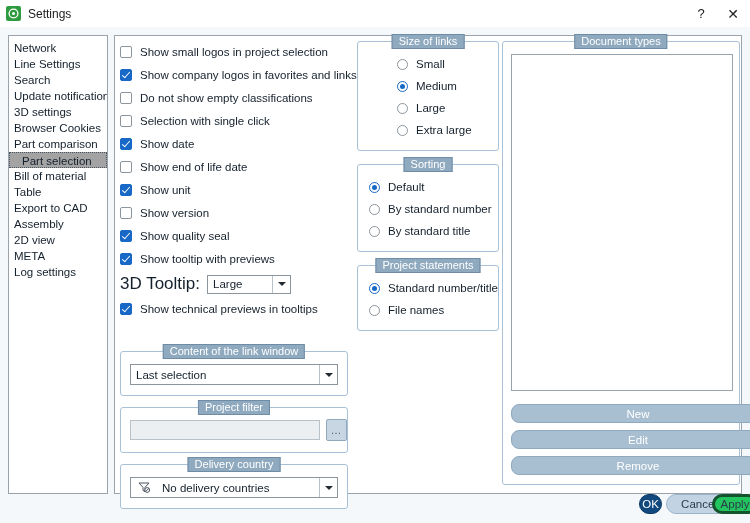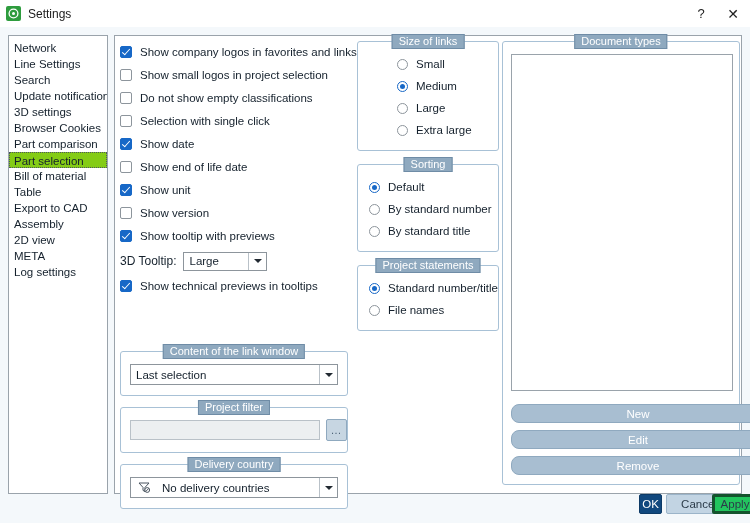--- a/index.html
+++ b/index.html
@@ -52,23 +52,23 @@
     overflow:hidden;
   }
   .side-item{
     height:16px;line-height:16px;
     padding-left:5px;
     font-size:11.5px;color:#14202c;
     white-space:nowrap;
     box-sizing:border-box;
   }
   .side-item.selected{
-    background:#84cc16;
+    background:#a3a3a3;
     border:1px dotted #4a5560;
-    padding-left:4px;
+    padding-left:12px;
   }
 
   
   .mainpanel{
     position:absolute;left:114px;top:8px;width:628px;height:459px;
     background:#ffffff;
     border:1px solid #9aa3ab;
     box-sizing:border-box;
   }
 
@@ -83,21 +83,21 @@
   }
   .chk.on{background:#1768c7;border-color:#1768c7;}
   .chk.on:after{
     content:"";position:absolute;left:3px;top:0px;
     width:3px;height:7px;border:solid #ffffff;
     border-width:0 1.6px 1.6px 0;transform:rotate(42deg);
   }
   .chk-label{font-size:11.5px;color:#14202c;white-space:nowrap;}
 
   .tt-row{display:flex;align-items:center;height:26px;margin-top:1px;}
-  .tt-label{font-size:12px;margin-right:7px;color:#14202c;}
+  .tt-label{font-size:17px;margin-right:7px;color:#14202c;}
   .combo{
     height:19px;box-sizing:border-box;
     border:1px solid #8d959c;background:#ffffff;
     display:flex;align-items:center;
     font-size:11.5px;color:#14202c;
   }
   .combo .val{padding-left:5px;flex:1;white-space:nowrap;overflow:hidden;}
   .combo .arrowbox{
     width:17px;height:100%;border-left:1px solid #b9c1c8;
     display:flex;align-items:center;justify-content:center;
@@ -168,21 +168,21 @@
     border:1px solid #8fa9bf;border-radius:8px;
     background:#a8bed1;color:#ffffff;
     font-size:11.5px;
     display:flex;align-items:center;justify-content:center;
   }
 
   
   .footer{position:absolute;left:0;top:467px;width:750px;height:29px;}
   .fbtn{
     position:absolute;top:0;height:20px;
-    box-sizing:border-box;border-radius:2px;
+    box-sizing:border-box;border-radius:10px;
     font-size:11.5px;
     display:flex;align-items:center;justify-content:center;
   }
   .fbtn.ok{
     left:639px;width:23px;
     background:#11487e;border:1px solid #0d3a66;color:#ffffff;
   }
   .fbtn.cancel{
     left:666px;width:66px;
     background:#c2d4e3;border:1px solid #9bb4c9;color:#2b3b49;
@@ -227,30 +227,30 @@
     <div class="side-item">2D view</div>
     <div class="side-item">META</div>
     <div class="side-item">Log settings</div>
   </div>
 
   <div class="mainpanel">
 
     <div class="col-checks">
 
       <div class="chk-row">
-        <span class="chk on"></span>
-        <span class="chk-label">Show company logos in favorites and links</span>
-      </div>
-
-      <div class="chk-row">
         <span class="chk"></span>
         <span class="chk-label">Show small logos in project selection</span>
       </div>
 
       <div class="chk-row">
+        <span class="chk on"></span>
+        <span class="chk-label">Show company logos in favorites and links</span>
+      </div>
+
+      <div class="chk-row">
         <span class="chk"></span>
         <span class="chk-label">Do not show empty classifications</span>
       </div>
 
       <div class="chk-row">
         <span class="chk"></span>
         <span class="chk-label">Selection with single click</span>
       </div>
 
       <div class="chk-row">
@@ -266,20 +266,24 @@
       <div class="chk-row">
         <span class="chk on"></span>
         <span class="chk-label">Show unit</span>
       </div>
 
       <div class="chk-row">
         <span class="chk"></span>
         <span class="chk-label">Show version</span>
       </div>
 
+      <div class="chk-row">
+        <span class="chk on"></span>
+        <span class="chk-label">Show quality seal</span>
+      </div>
 
       <div class="chk-row">
         <span class="chk on"></span>
         <span class="chk-label">Show tooltip with previews</span>
       </div>
 
       <div class="tt-row">
         <span class="tt-label">3D Tooltip:</span>
         <span class="combo tt-combo">
           <span class="val">Large</span>

